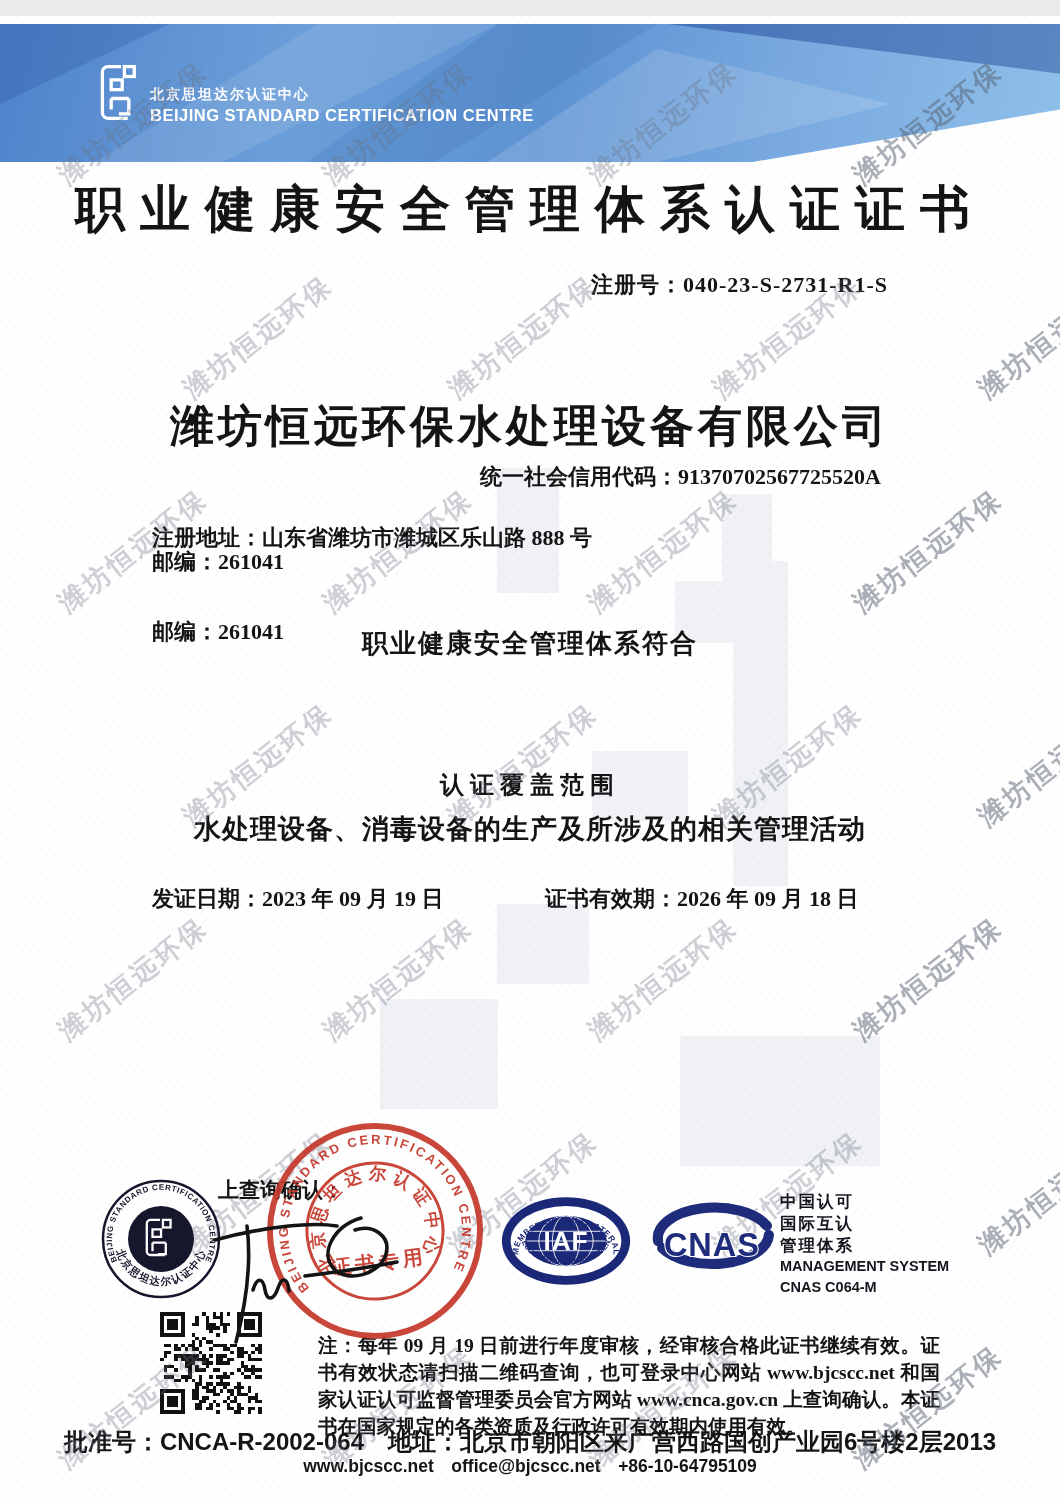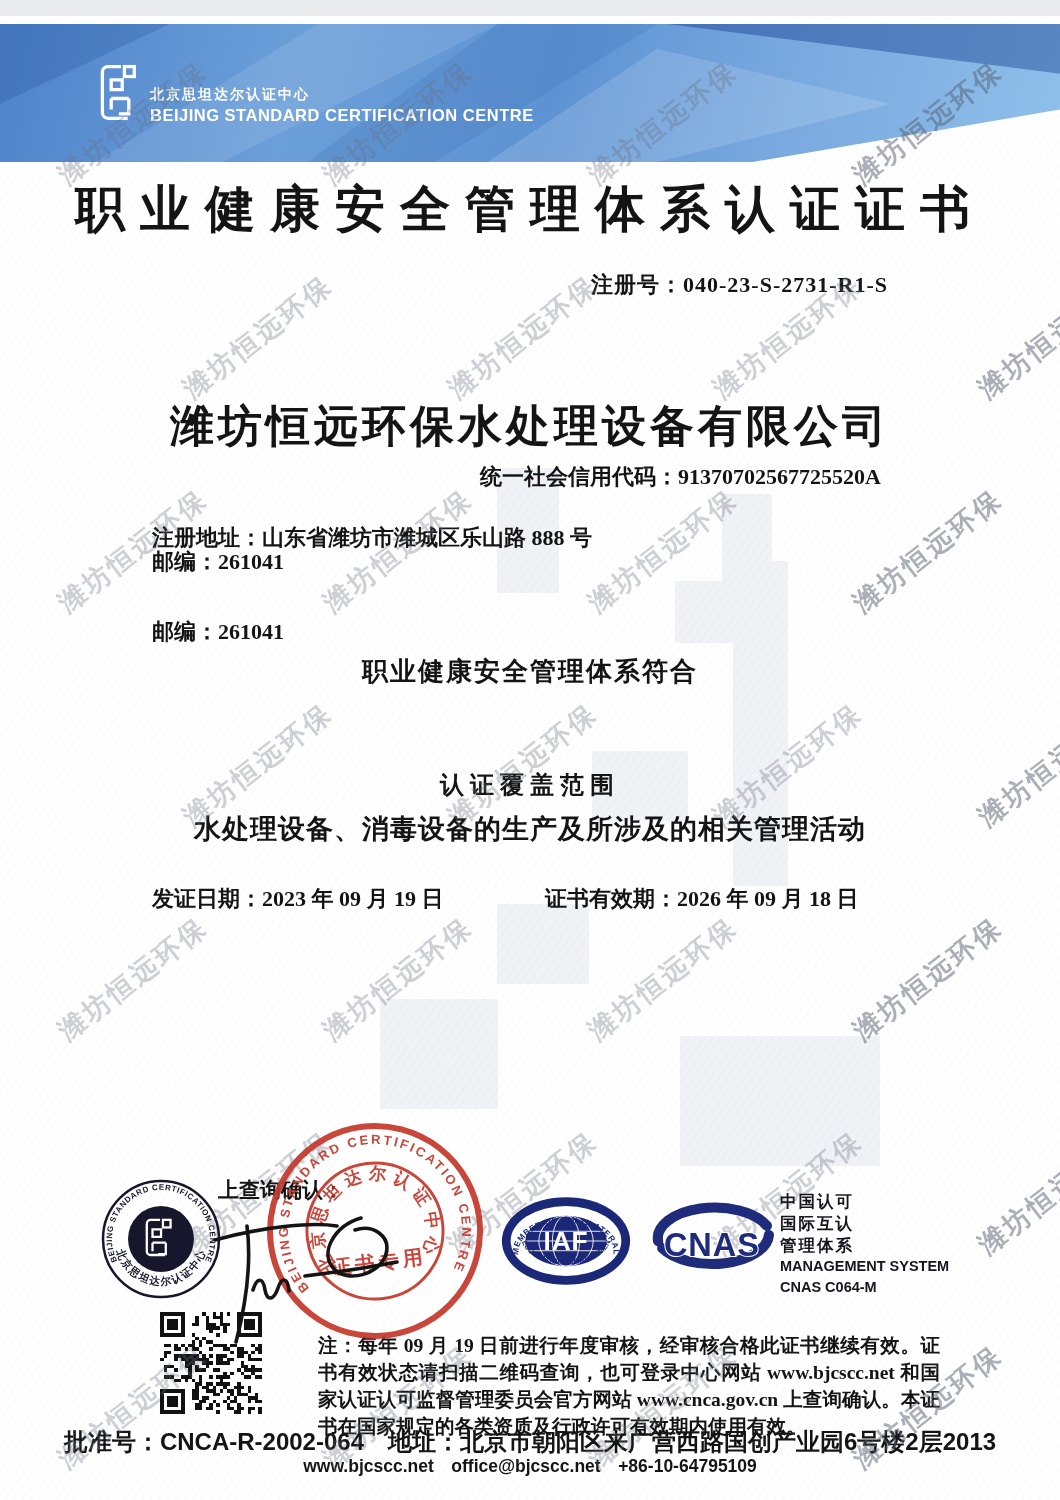--- a/index.html
+++ b/index.html
@@ -34,21 +34,21 @@
   .wm span:nth-child(4n){color:rgba(88,96,112,.5);}
   
   .txt{z-index:2;}
   .center{left:0;width:100%;text-align:center;}
   .title{top:160px;font-size:50px;font-weight:700;letter-spacing:15px;}
   .regno{top:254px;left:0;width:888px;text-align:right;font-size:22px;font-weight:700;letter-spacing:1px;}
   .certify{top:336px;font-size:26px;font-weight:700;letter-spacing:10px;}
   .company{top:381px;font-size:44px;font-weight:700;letter-spacing:4px;}
   .credit{top:446px;left:480px;font-size:22px;font-weight:700;text-align:center;}
   .addr{left:152px;font-size:22px;font-weight:700;}
-  .conform{top:638px;font-size:26px;font-weight:700;letter-spacing:2px;}
+  .conform{top:610px;font-size:26px;font-weight:700;letter-spacing:2px;}
   .standard{top:678px;font-size:40px;font-weight:700;font-family:"Liberation Sans","DejaVu Sans",sans-serif;letter-spacing:0;}
   .scopehead{top:753px;font-size:24px;font-weight:700;letter-spacing:6px;}
   .scope{top:795px;font-size:27px;font-weight:700;letter-spacing:1px;}
   .dates{top:868px;font-size:22px;font-weight:700;}
   .note{top:1316px;left:318px;width:622px;font-size:19.5px;line-height:27px;font-weight:700;
         text-align:justify;z-index:2;}
   .approval{top:1410px;font-size:24px;font-weight:700;font-family:"Liberation Sans","DejaVu Sans",sans-serif;}
   .contact{top:1438px;font-size:17.5px;font-weight:700;font-family:"Liberation Sans","DejaVu Sans",sans-serif;}
   .sig-label{top:1160px;left:218px;font-size:21px;font-weight:700;
              font-family:"Liberation Sans","DejaVu Sans",sans-serif;z-index:4;}

